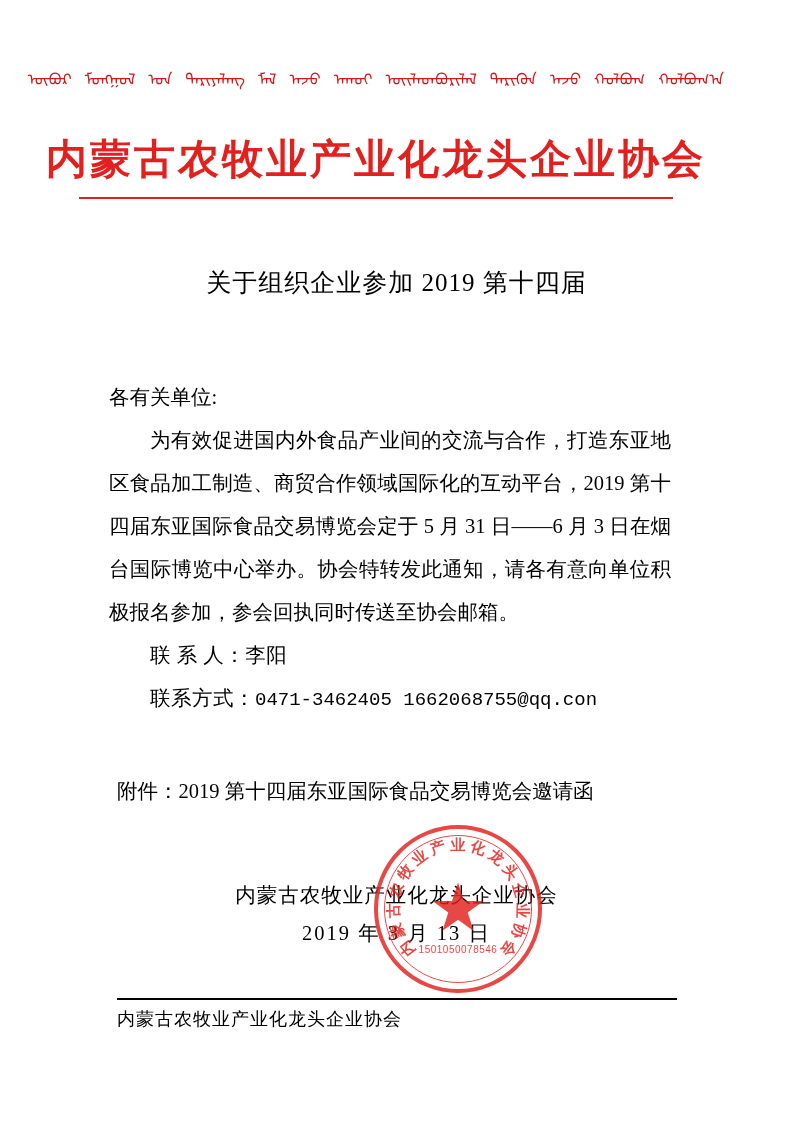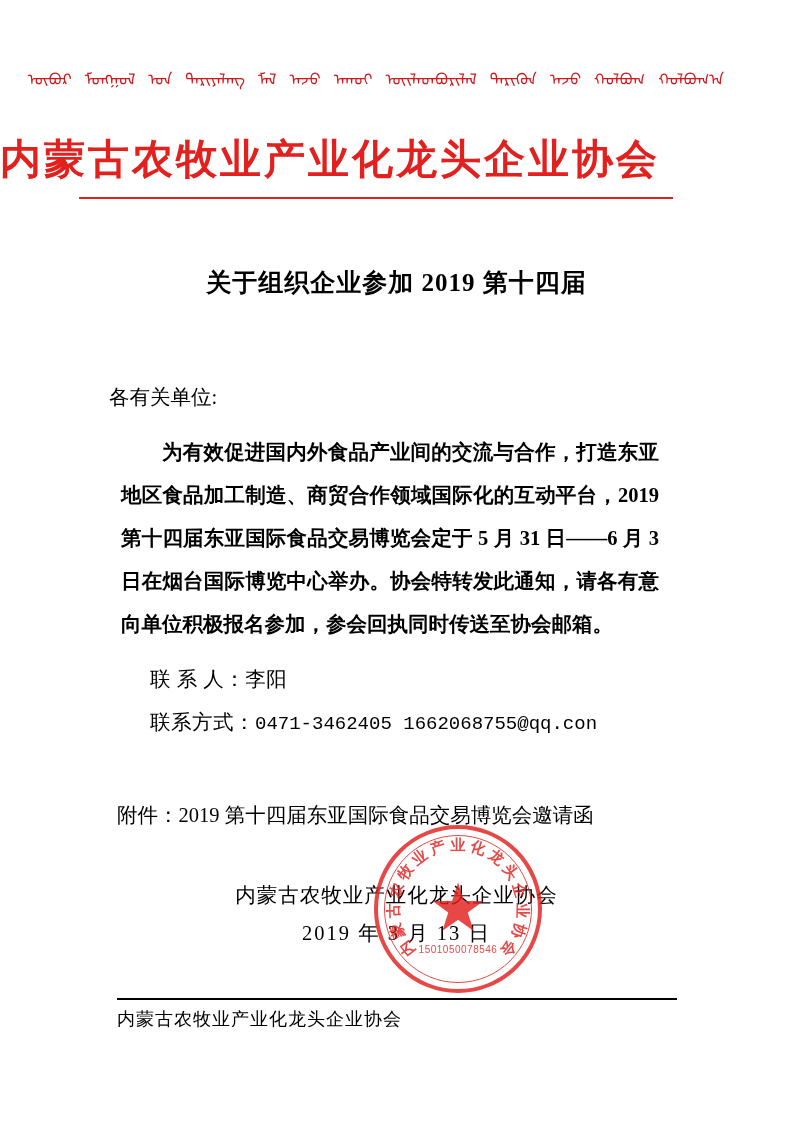--- a/index.html
+++ b/index.html
@@ -23,20 +23,21 @@
     height: 1122px;
     background: #fff;
   }
 
   
   .letterhead {
     position: absolute;
     top: 62px;
     left: 0;
     width: 752px;
+    text-align: center;
   }
   .mongolian-script {
     height: 70px;
     display: flex;
     align-items: flex-start;
     justify-content: center;
     gap: 13px;
     color: #d0181c;
   }
   .mongolian-script .glyph {
@@ -59,45 +60,44 @@
     background: #e2201e;
   }
 
   
   .doc-title {
     position: absolute;
     top: 256px;
     left: 0;
     width: 793px;
     text-align: center;
-    font-weight: bold;
+    font-weight: normal;
     font-size: 25px;
     line-height: 54px;
     letter-spacing: 1px;
   }
 
   
   .body-block {
     position: absolute;
     top: 376px;
     left: 109px;
     width: 562px;
     font-size: 20.5px;
     line-height: 43px;
   }
   .salutation {
     margin: 0;
     text-align: left;
   }
   .para {
-    margin: 12px;
+    margin: 0;
     text-indent: 2em;
     text-align: justify;
     text-justify: inter-ideograph;
-    font-weight: bold;
   }
   .contact-line {
     margin: 0;
     text-indent: 2em;
     letter-spacing: 0.5px;
   }
   .contact-line .mono {
     font-family: "Liberation Mono", "DejaVu Sans Mono", monospace;
     font-size: 19px;
     letter-spacing: 0;

